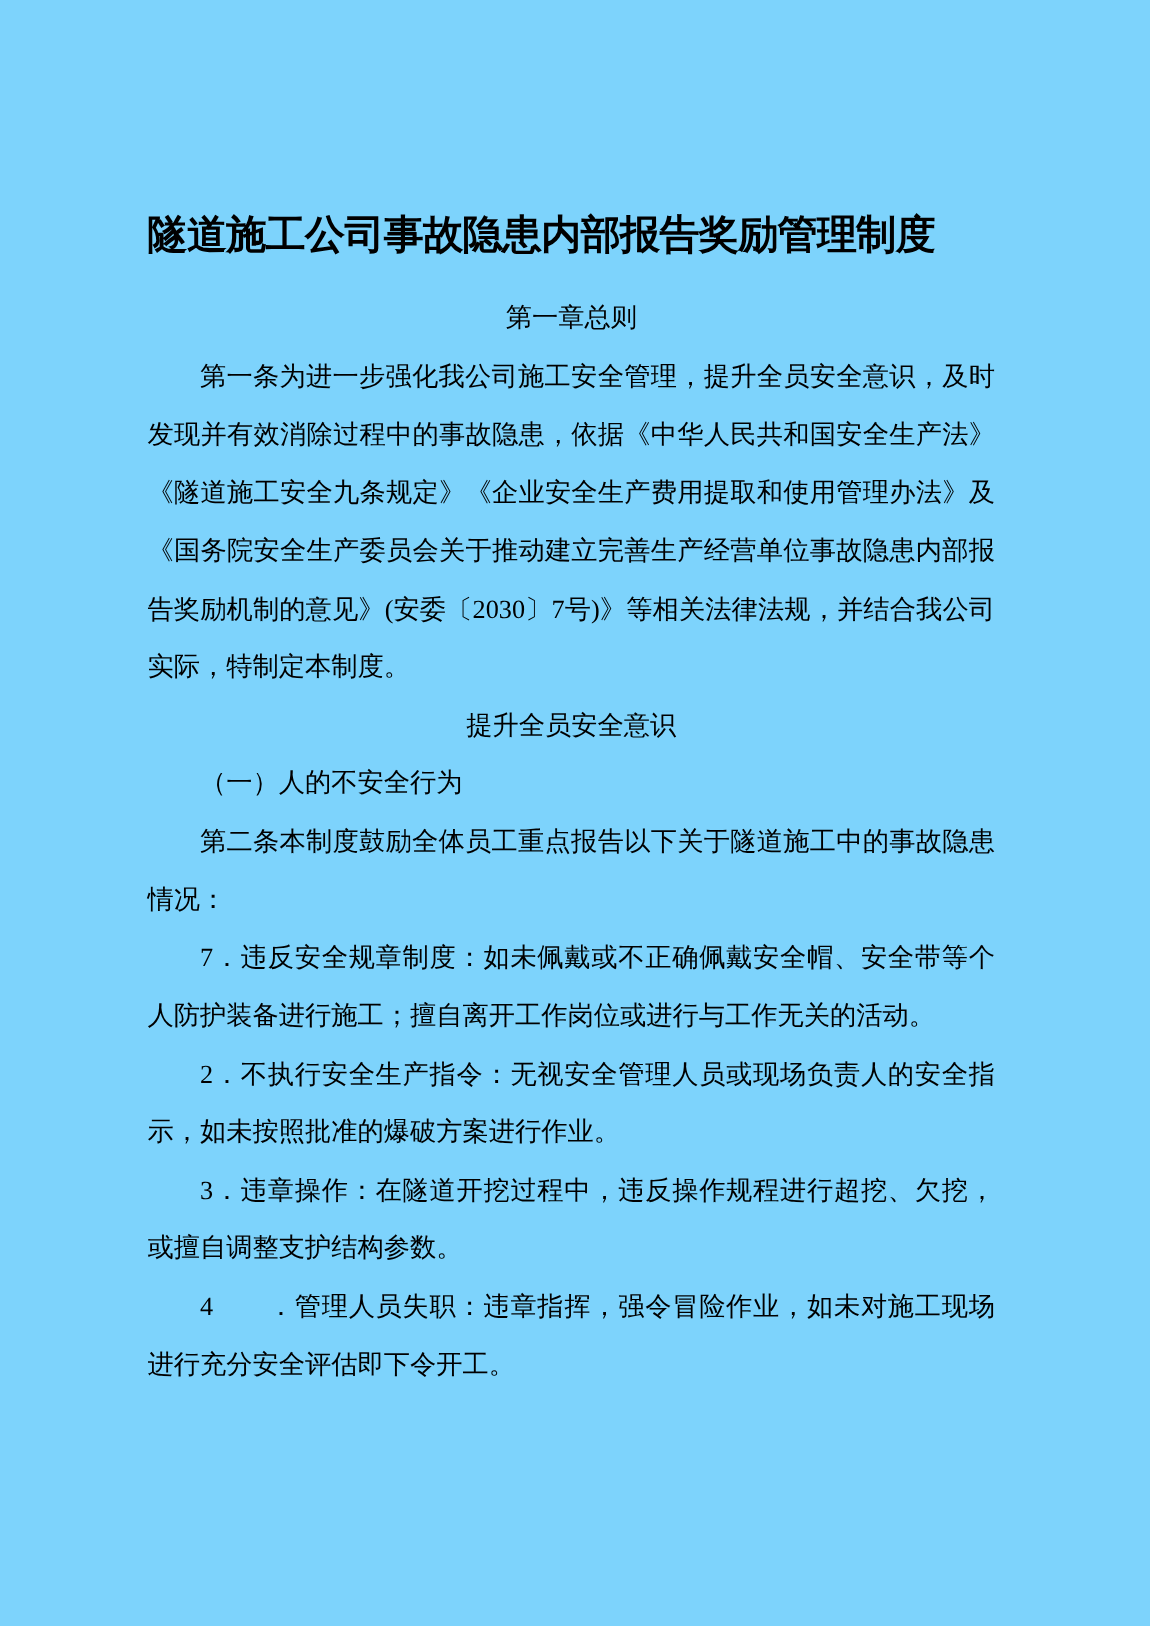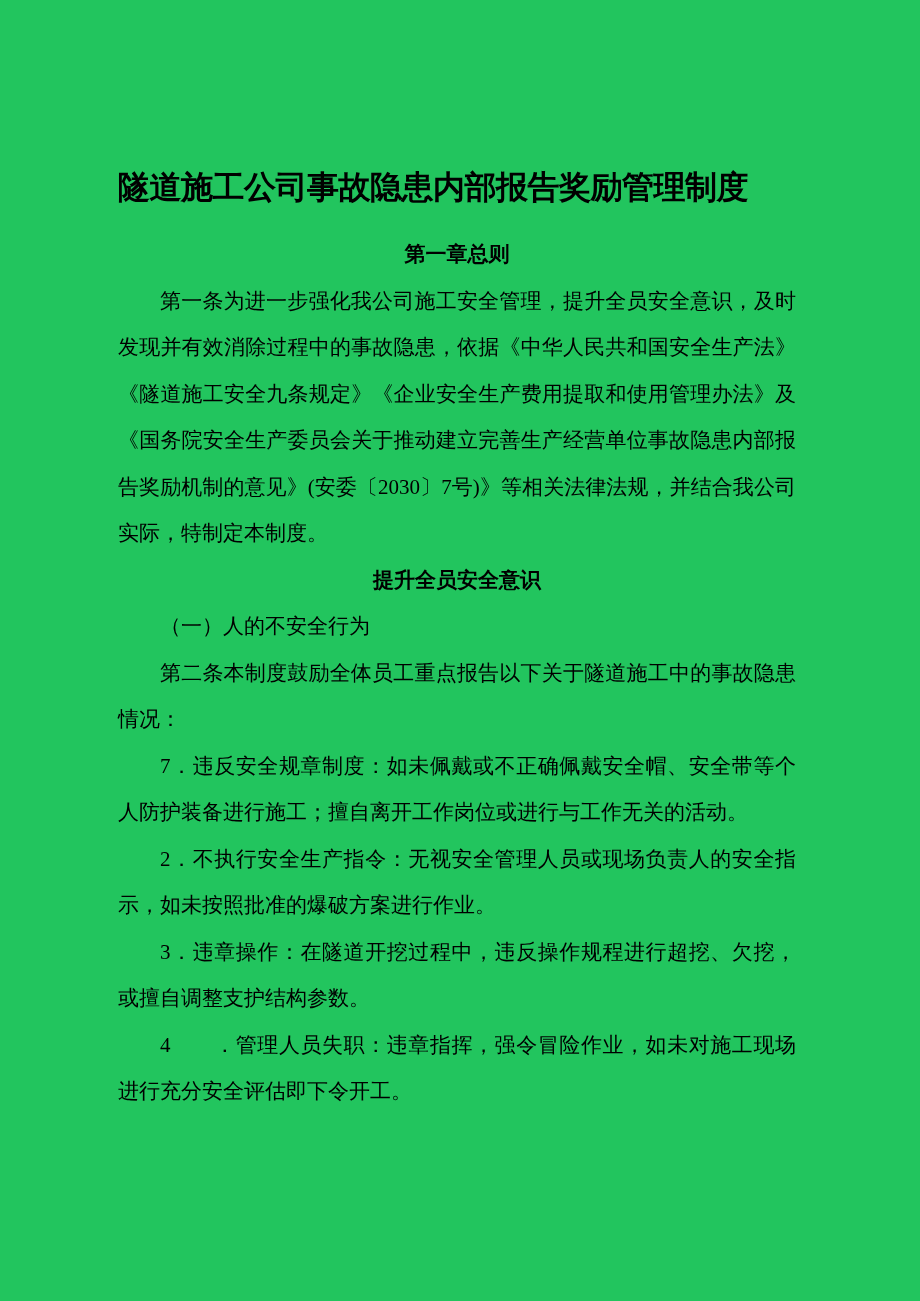--- a/index.html
+++ b/index.html
@@ -5,40 +5,40 @@
   html, body {
     margin: 0;
     padding: 0;
     background: #ffffff;
   }
   .page {
     position: relative;
     width: 920px;
     height: 1301px;
     margin: 0 auto;
-    background: #22c55e;
+    background: #7dd3fc;
     color: #000000;
     box-sizing: border-box;
     padding: 165px 124px 0 118px;
     overflow: hidden;
     font-family: "Liberation Serif", "DejaVu Serif", serif;
   }
   .doc-title {
     margin: 0 0 22px 0;
     font-family: "Liberation Sans", "DejaVu Sans", sans-serif;
     font-weight: 700;
     font-size: 32px;
     line-height: 44px;
     letter-spacing: -0.5px;
     white-space: nowrap;
     text-align: left;
   }
   .chapter {
     margin: 0;
-    font-weight: 700;
+    font-weight: 400;
     font-size: 21px;
     line-height: 46.5px;
     text-align: center;
   }
   .para {
     margin: 0;
     font-size: 21px;
     line-height: 46.5px;
     text-align: justify;
     text-align-last: left;

